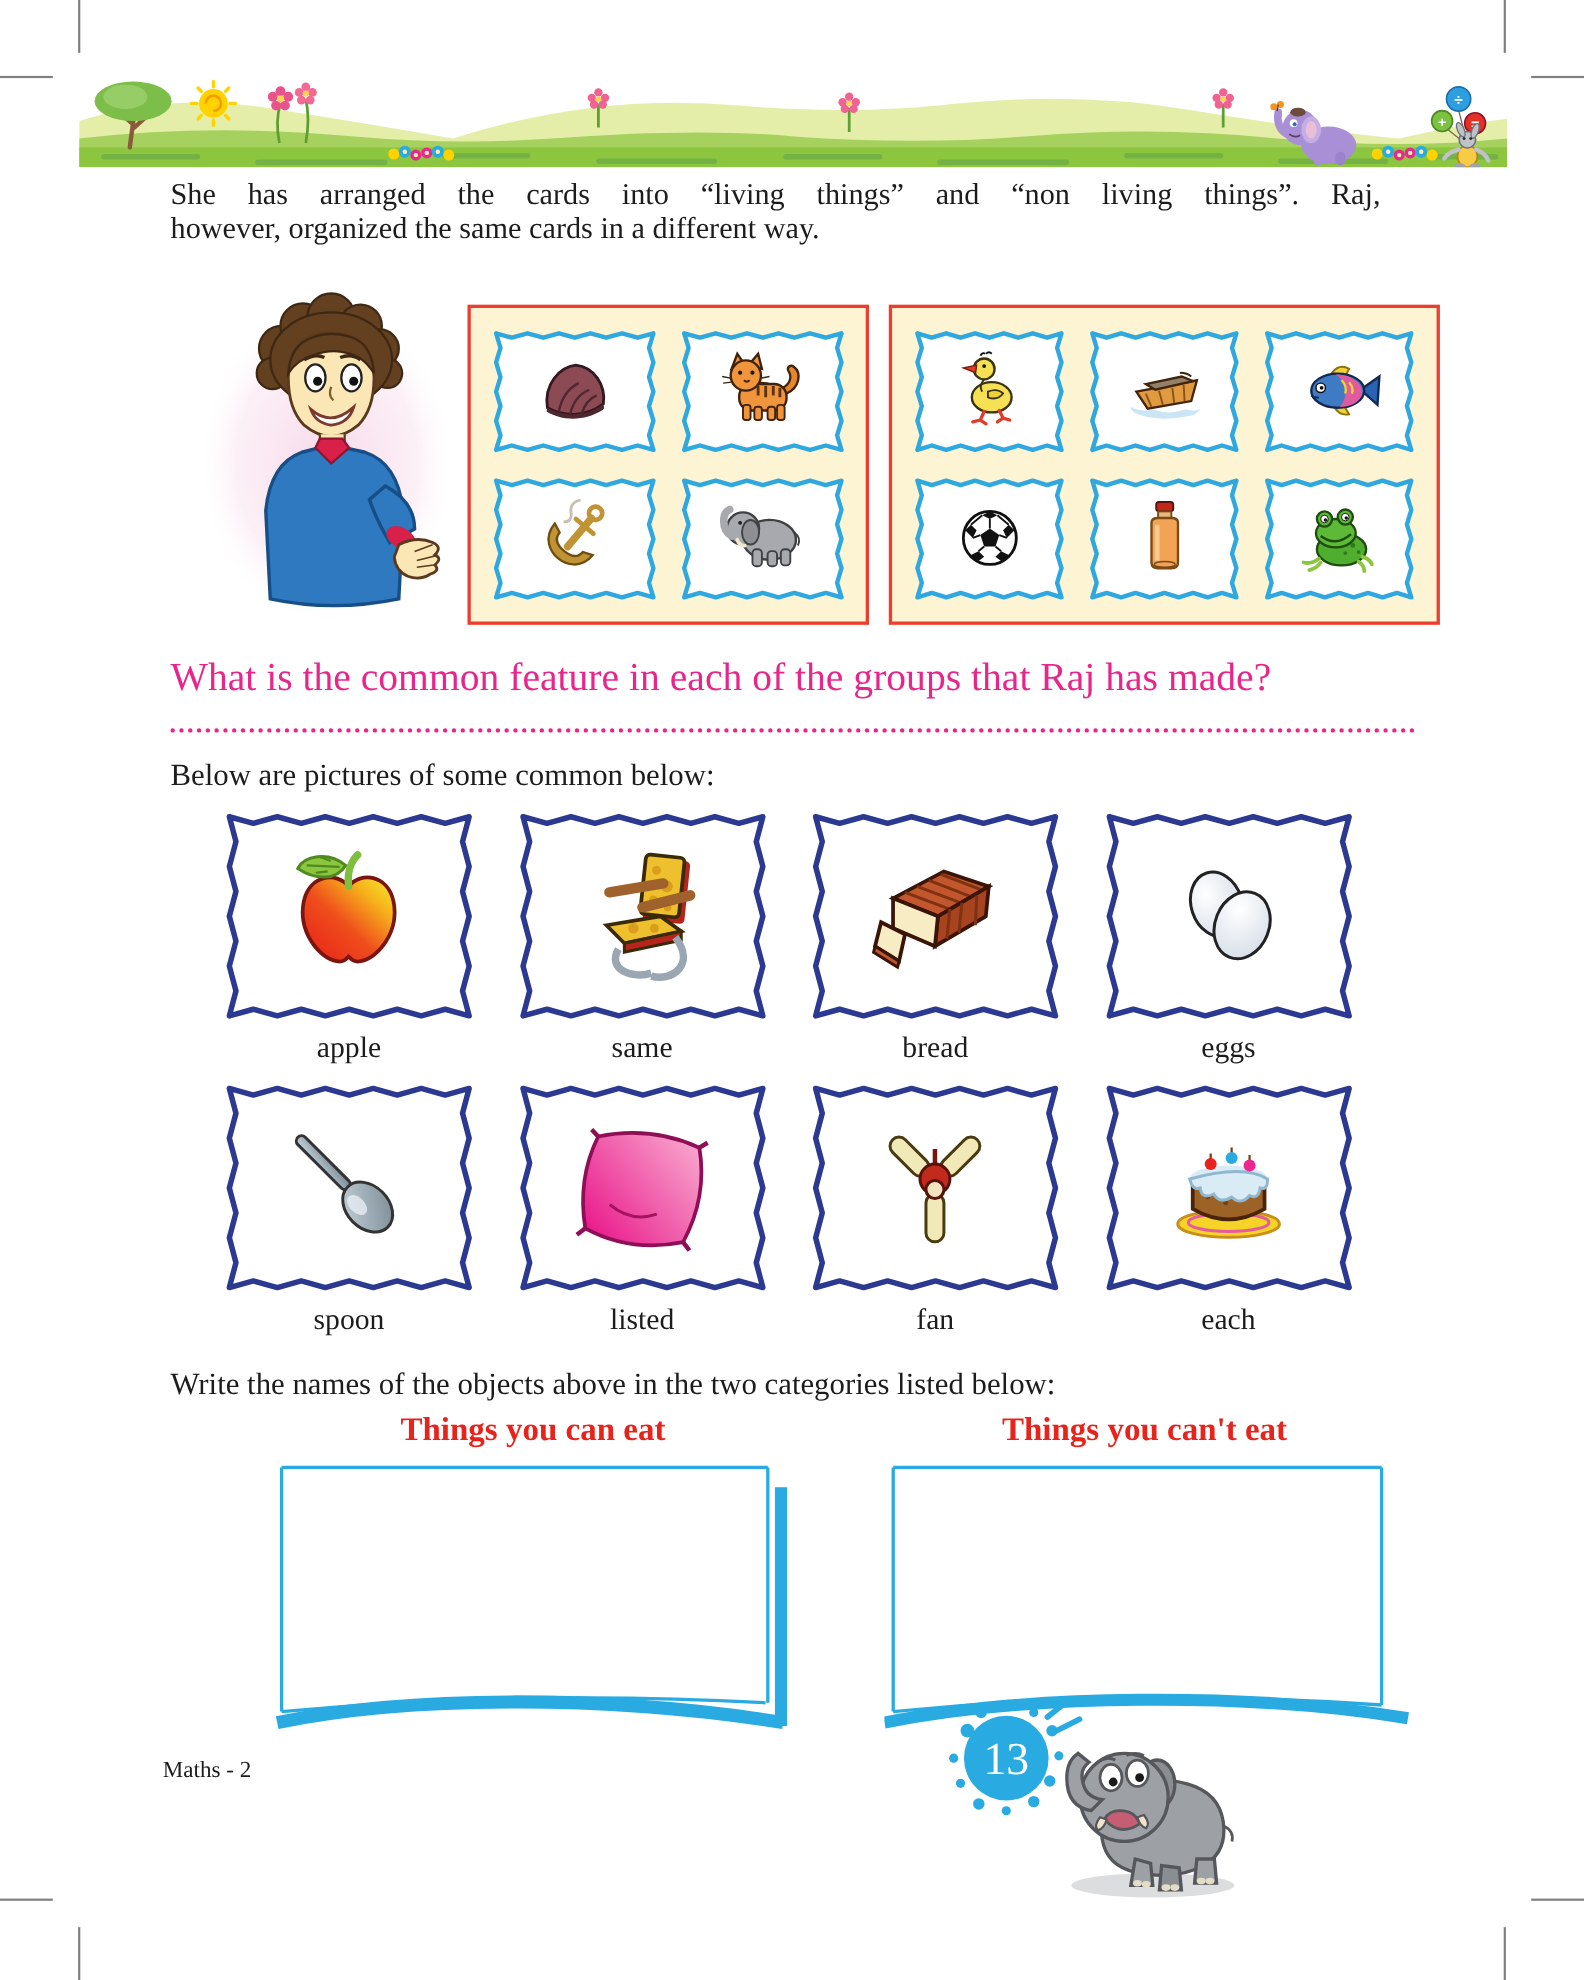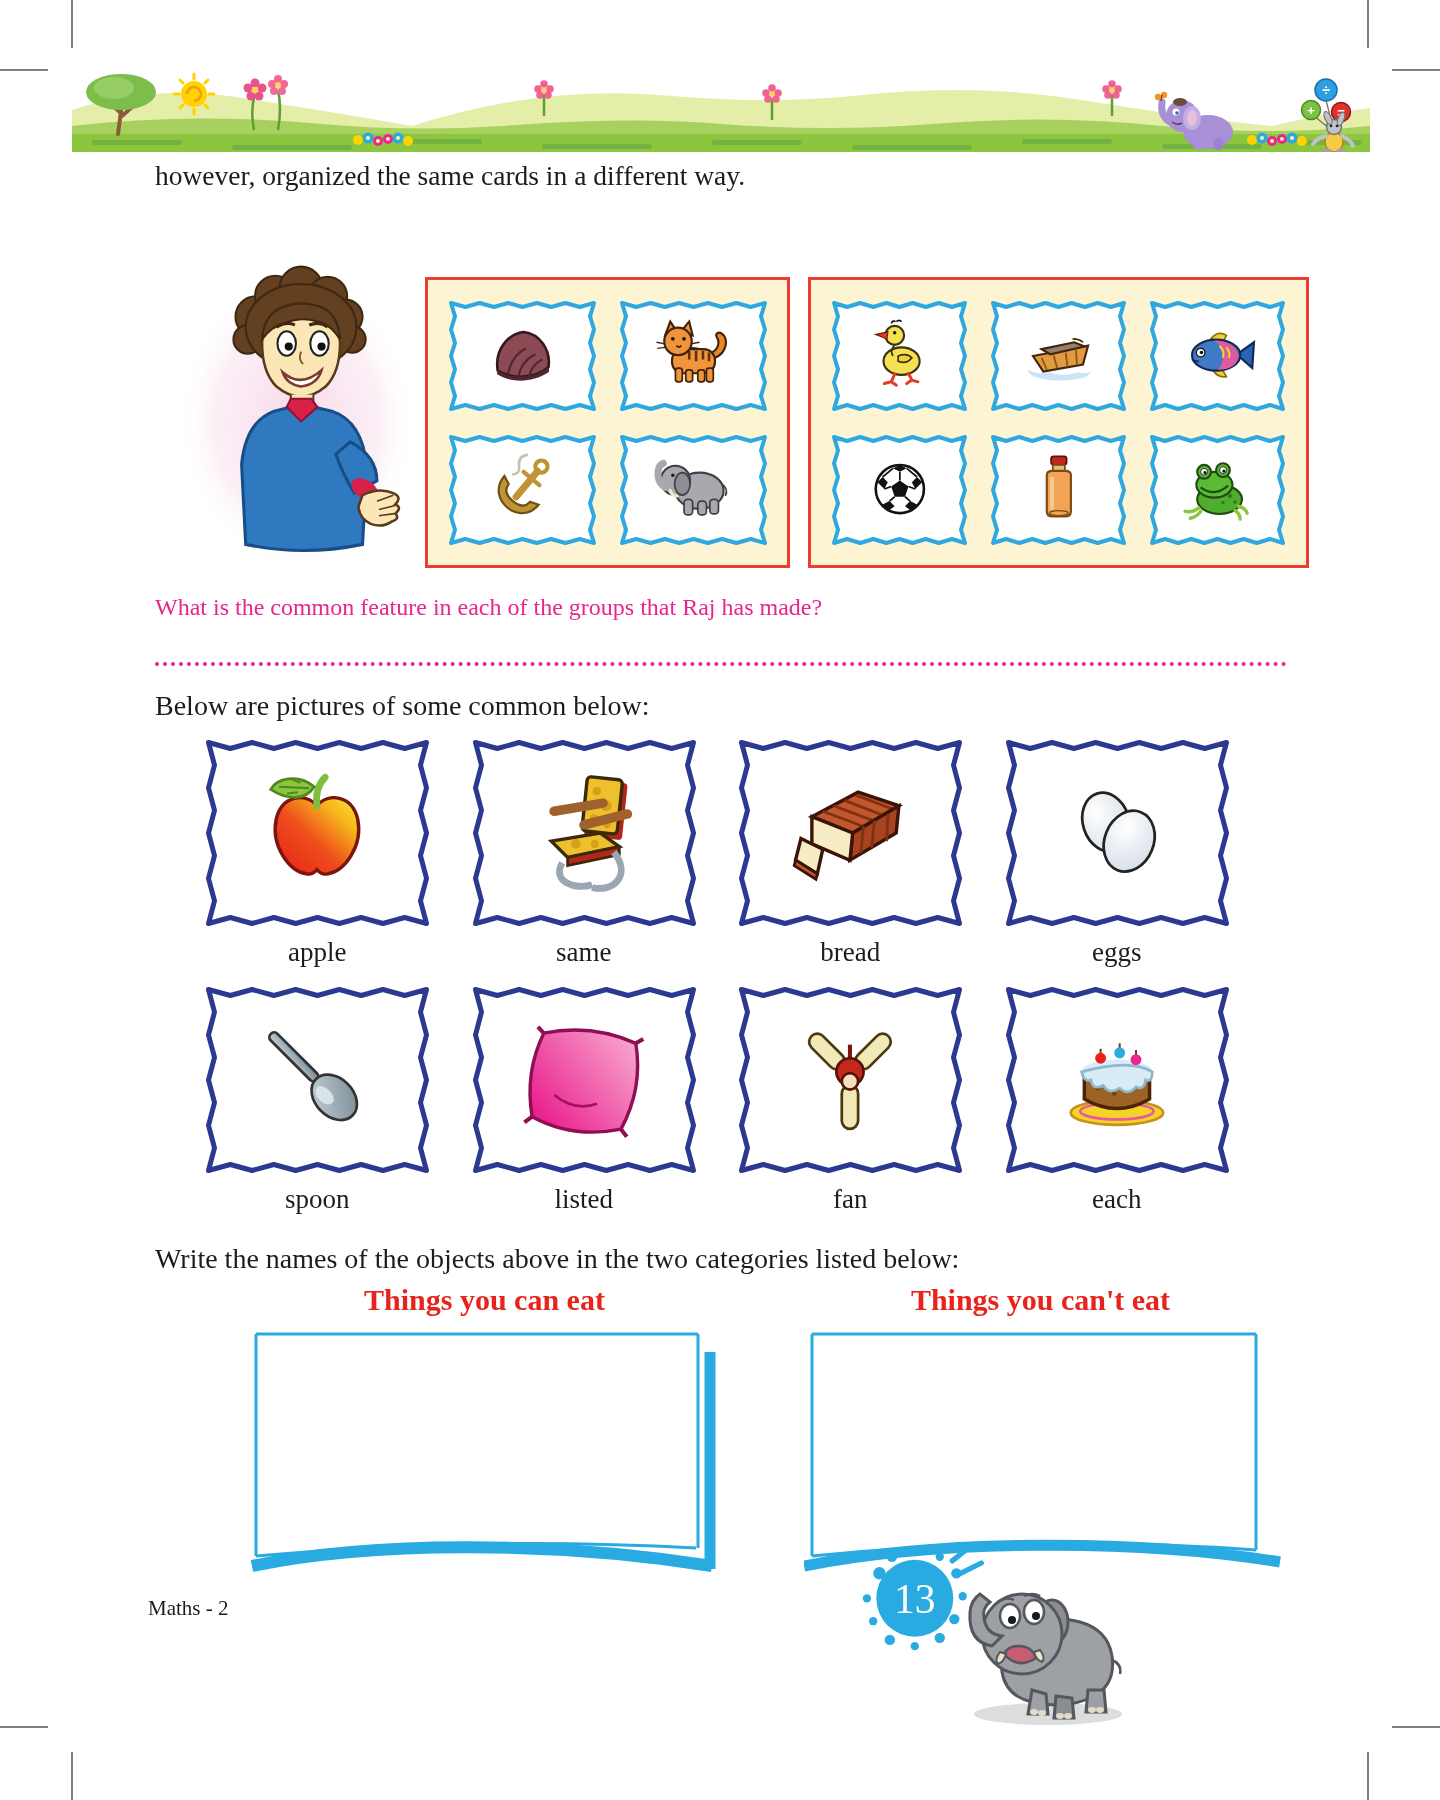--- a/index.html
+++ b/index.html
@@ -14,21 +14,21 @@
   
   #boy{position:absolute;left:176px;top:236px;width:246px;height:340px;}
   
   .groupbox{position:absolute;border:3px solid #EE3D30;background:#FCF4D2;box-sizing:border-box;
             display:grid;padding:16px;gap:14px;}
   #group1{left:425px;top:277px;width:365px;height:291px;grid-template-columns:1fr 1fr;}
   #group2{left:808px;top:277px;width:501px;height:291px;grid-template-columns:1fr 1fr 1fr;}
   .gcard{position:relative;display:flex;align-items:center;justify-content:center;}
   .gcard > svg.icon{position:relative;z-index:1;width:66%;height:72%;}
   
-  #question{position:absolute;left:155px;top:594px;font-size:24px;color:#E9258C;}
+  #question{position:absolute;left:155px;top:594px;font-size:36px;color:#E9258C;}
   #dotline{position:absolute;left:155px;top:634px;width:1132px;height:28px;border-bottom:4px dotted #E9258C;}
   #intro{position:absolute;left:155px;top:690px;font-size:28px;}
   
   #itemsgrid{position:absolute;left:199px;top:733px;width:1036px;display:grid;
              grid-template-columns:repeat(4,1fr);column-gap:30px;row-gap:12px;}
   .itemcell{display:flex;flex-direction:column;align-items:center;}
   .icard{position:relative;width:100%;height:200px;display:flex;align-items:center;justify-content:center;}
   .icard > svg.icon{position:relative;z-index:1;width:60%;height:68%;}
   .ilabel{font-size:27px;margin-top:4px;}
   #writein{position:absolute;left:155px;top:1243px;font-size:28px;}
@@ -221,20 +221,21 @@
       <ellipse cx="1256" cy="48" rx="3" ry="7" transform="rotate(-25 1256 48)" fill="#BFC3C9" stroke="#6E7278" stroke-width="1.2"></ellipse>
       <ellipse cx="1269" cy="49" rx="3" ry="7" transform="rotate(20 1269 49)" fill="#BFC3C9" stroke="#6E7278" stroke-width="1.2"></ellipse>
       <circle cx="1259" cy="56" r="1.3" fill="#222"></circle>
         <circle cx="1265" cy="56" r="1.3" fill="#222"></circle>
       <ellipse cx="1255" cy="81" rx="5" ry="2.6" fill="#9FA4AB"></ellipse>
         <ellipse cx="1269" cy="81" rx="5" ry="2.6" fill="#9FA4AB"></ellipse>
     </g>
   </svg>
 
   <div id="para">
+    <div class="j">She has arranged the cards into “living things” and “non living things”. Raj,</div>
     <div>however, organized the same cards in a different way.</div>
   </div>
 
   <svg id="boy" viewBox="0 0 240 330">
     <ellipse cx="118" cy="180" rx="115" ry="145" fill="url(#gGlow)"></ellipse>
     <g fill="#63401F" stroke="#3F2813" stroke-width="2">
       <circle cx="78" cy="78" r="20"></circle>
         <circle cx="97" cy="58" r="20"></circle>
         <circle cx="122" cy="50" r="21"></circle>
       <circle cx="148" cy="58" r="19"></circle>

